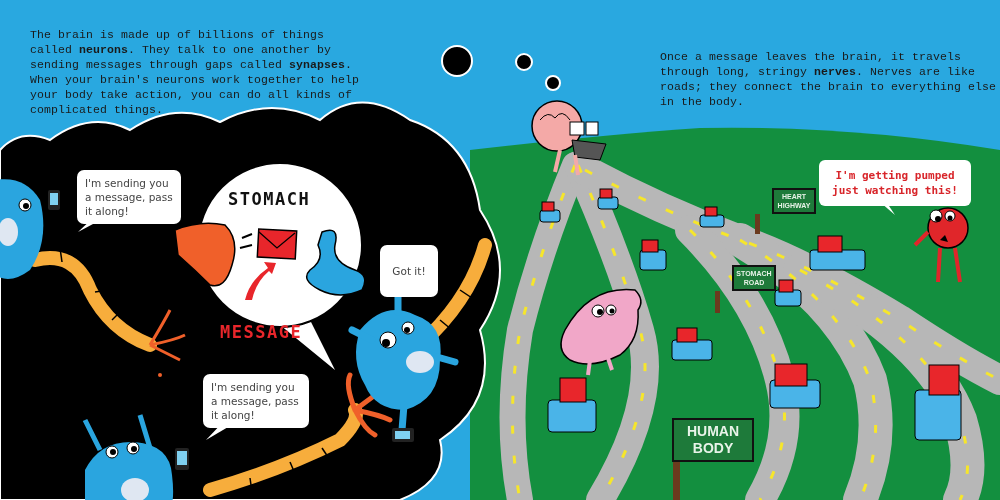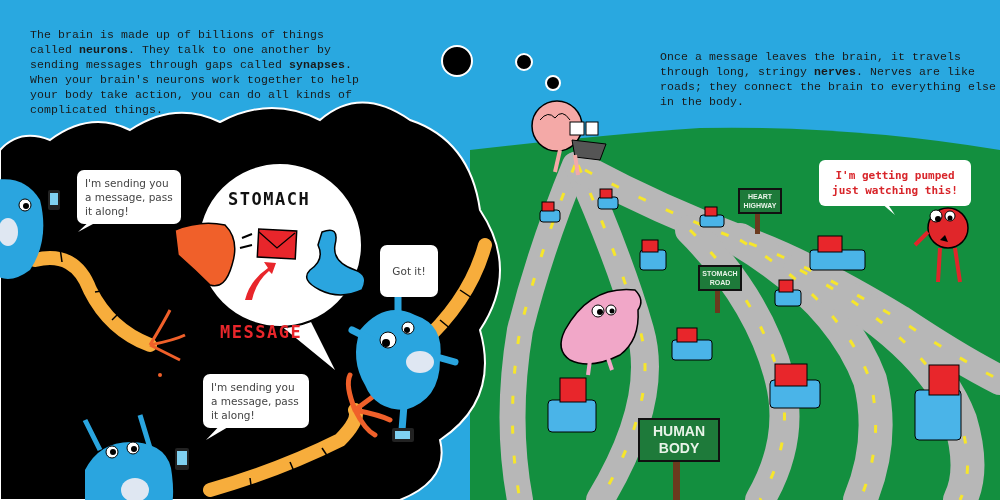--- a/index.html
+++ b/index.html
@@ -7,21 +7,21 @@
   .scene{position:absolute;left:0;top:0;width:1000px;height:500px;}
   .text-block{position:absolute;color:#1a1a1a;font-size:11.5px;line-height:15px;font-family:Liberation Mono, monospace;letter-spacing:0.1px;}
   .text-block b{font-weight:bold;}
   .left-text{left:30px;top:27px;width:340px;}
   .right-text{left:628px;top:49px;width:345px;margin-left:32px;}
   .bubble{position:absolute;background:#ffffff;border-radius:7px;color:#444;font-size:10.5px;line-height:14px;padding:6px 8px;font-family:"DejaVu Sans",sans-serif;}
   .b1{left:77px;top:170px;width:88px;}
   .b2{left:203px;top:374px;width:90px;}
   .b3{left:380px;top:245px;width:50px;text-align:center;padding:19px 4px;}
   .heart-bubble{position:absolute;left:819px;top:160px;width:140px;background:#fff;border-radius:6px;color:#d8252a;font-family:"DejaVu Sans Mono",monospace;font-size:11px;line-height:15px;padding:8px 6px;text-align:center;font-weight:bold;}
-  .sign{position:absolute;background:#1e7a3a;border:2px solid #111;color:#e8f3e8;text-align:center;font-weight:bold;font-family:"Liberation Sans",sans-serif;}
+  .sign{position:absolute;background:#1e7a3a;border:2px solid #111;color:#e8f3e8;text-align:center;font-weight:bold;font-family:"Liberation Sans",sans-serif;margin-left:34px;}
   .sign-heart{left:738px;top:188px;width:38px;font-size:7px;line-height:9px;padding:2px 1px;}
   .sign-stomach{left:698px;top:265px;width:38px;font-size:7px;line-height:9px;padding:2px 1px;}
   .sign-human{left:638px;top:418px;width:74px;font-size:14px;line-height:17px;padding:3px 2px;}
   .synapse-title{position:absolute;left:228px;top:189px;font-size:17px;font-weight:bold;color:#111;letter-spacing:1.5px;font-family:"DejaVu Sans Mono",monospace;}
   .message-label{position:absolute;left:220px;top:312px;font-size:17px;font-weight:bold;color:#e8262b;letter-spacing:1.5px;font-family:"DejaVu Sans Mono",monospace;margin-top:10px;}
 </style>
 </head>
 <body>
 
 <svg class="scene" width="1000" height="500" viewBox="0 0 1000 500">

